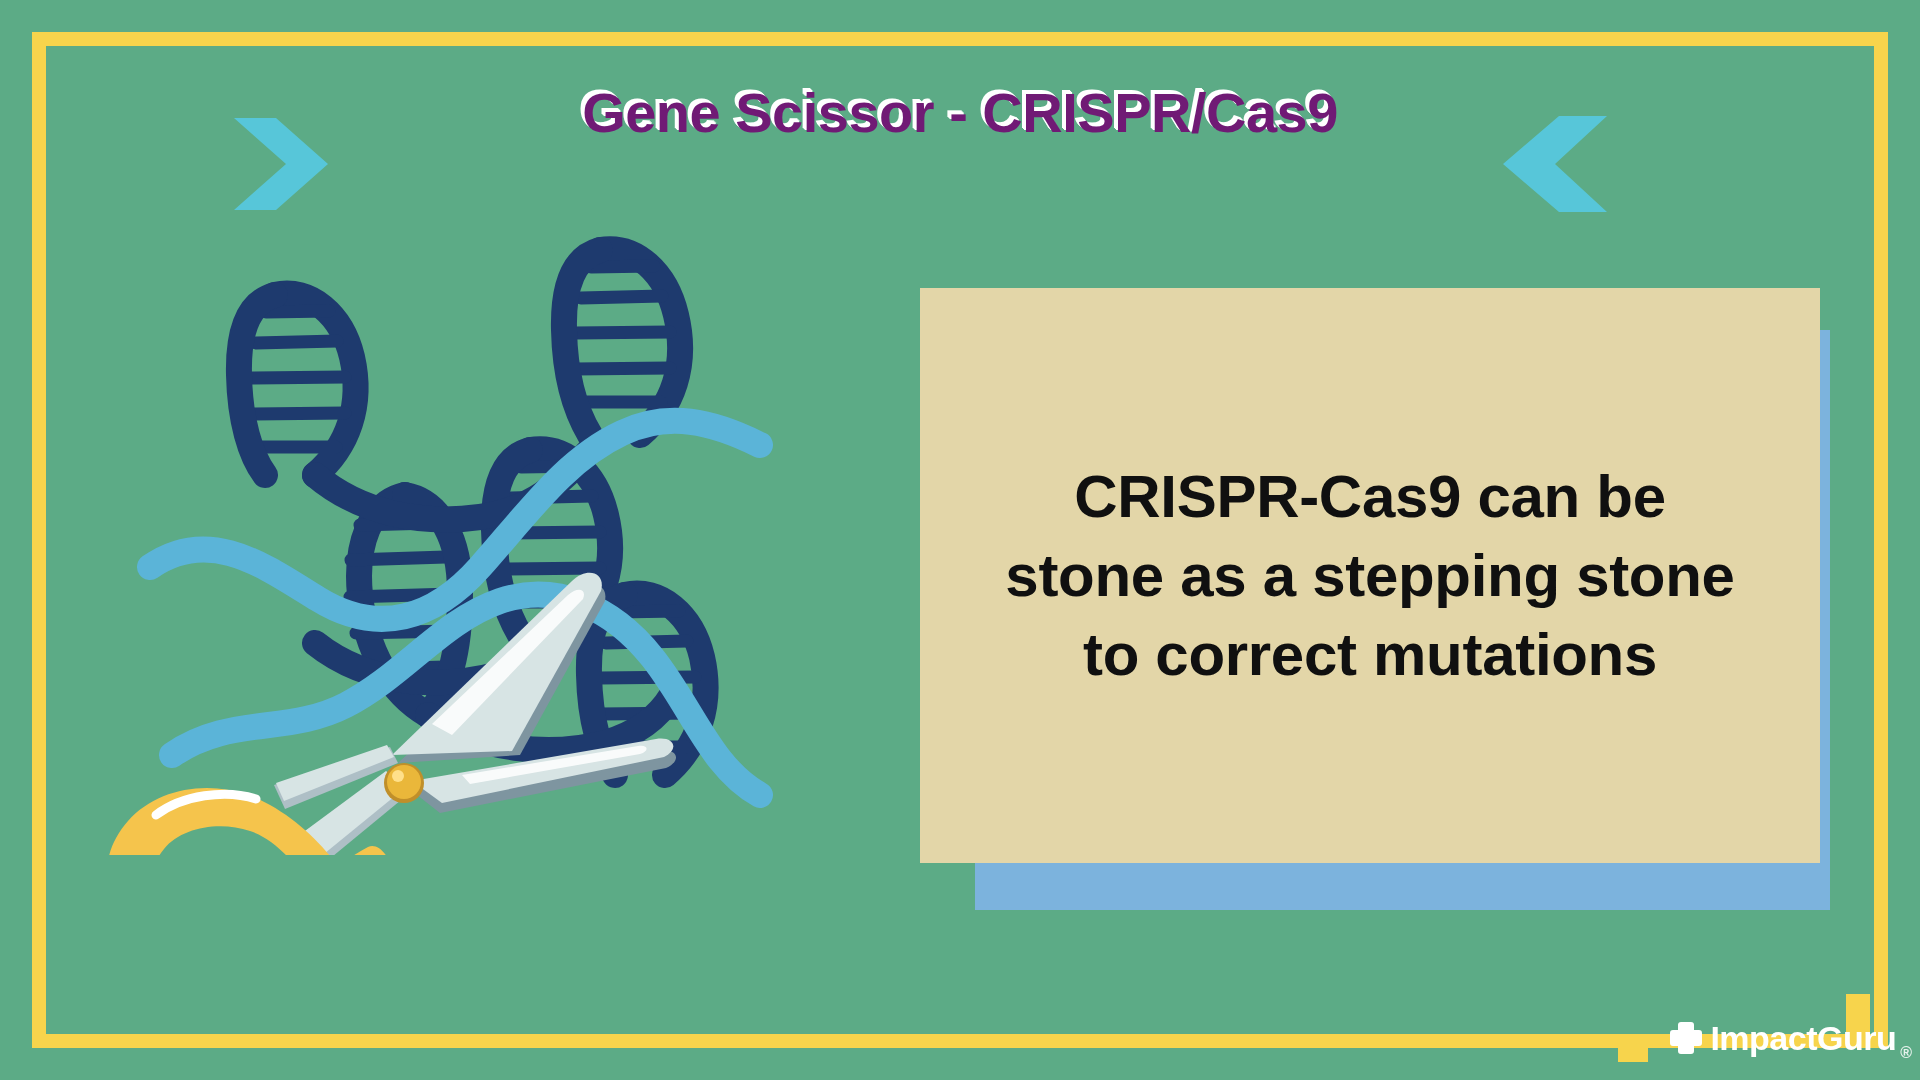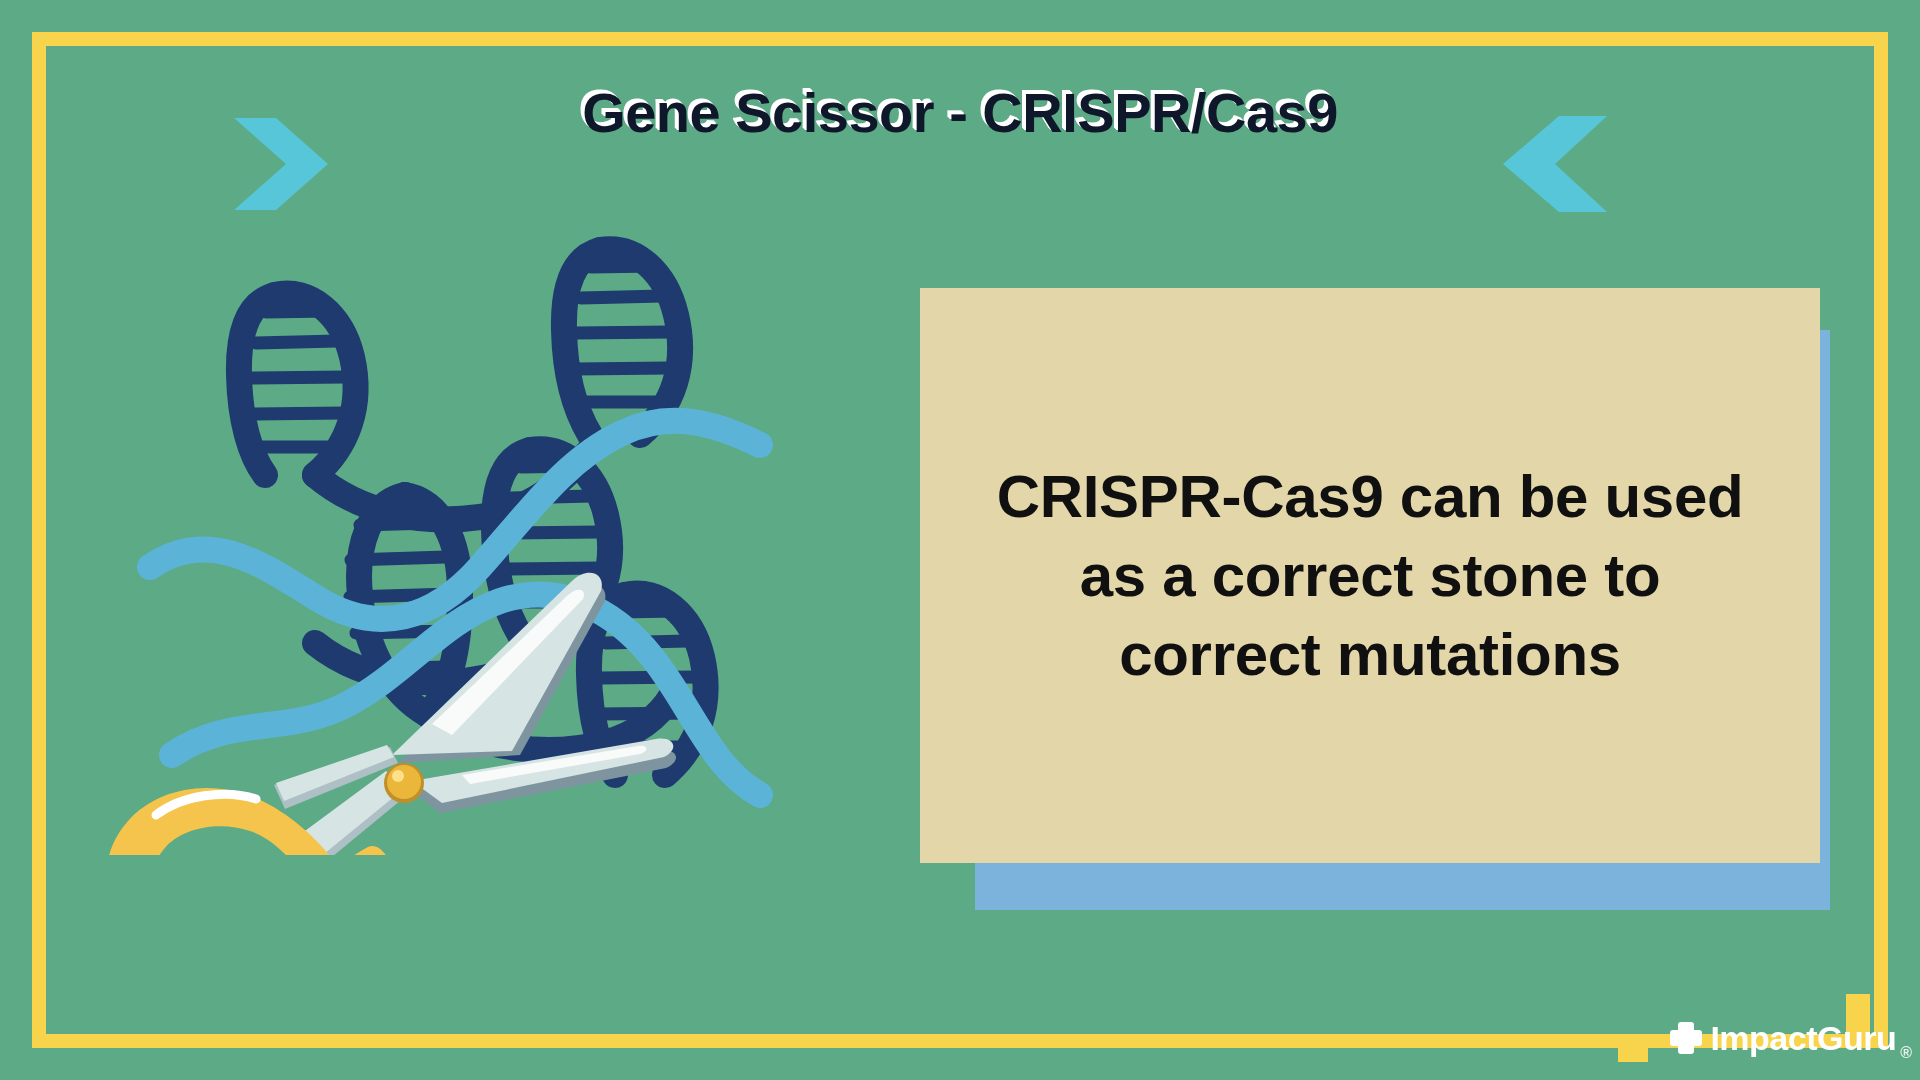--- a/index.html
+++ b/index.html
@@ -48,21 +48,21 @@
 
   .page-title {
     position: absolute;
     left: 0;
     top: 0;
     width: 1920px;
     text-align: center;
     font-size: 56px;
     font-weight: 700;
     line-height: 110px;
-    color: #0f172a;
+    color: #701a75;
     letter-spacing: -0.5px;
     text-shadow:
       -4px -4px 0 #ffffff,
       -3px -3px 0 #ffffff,
       -2px -2px 0 #ffffff;
     white-space: nowrap;
   }
 
   
   .illustration {
@@ -296,21 +296,21 @@
           <circle cx="344" cy="588" r="20" fill="#c08f2a"></circle>
           <circle cx="344" cy="587" r="17" fill="#eab73a"></circle>
           <circle cx="338" cy="581" r="6" fill="#ffe08a"></circle>
         </g>
       </g>
     </svg>
   </div>
 
   <div class="card-shadow"></div>
   <div class="card">
-    <div class="card-text">CRISPR-Cas9 can be used as a correct stone to correct mutations</div>
+    <div class="card-text">CRISPR-Cas9 can be stone as a stepping stone to correct mutations</div>
   </div>
 
   <div class="brand-swatch-a"></div>
   <div class="brand-swatch-b"></div>
   <div class="brand">
     <svg class="brand-plus" width="36" height="36" viewBox="0 0 36 36" xmlns="http://www.w3.org/2000/svg">
       <path d="M13 2 h10 a3 3 0 0 1 3 3 v5 h5 a3 3 0 0 1 3 3 v10 a3 3 0 0 1 -3 3 h-5 v5
                a3 3 0 0 1 -3 3 h-10 a3 3 0 0 1 -3 -3 v-5 h-5 a3 3 0 0 1 -3 -3 v-10
                a3 3 0 0 1 3 -3 h5 v-5 a3 3 0 0 1 3 -3 z" fill="#ffffff"></path>
     </svg>

